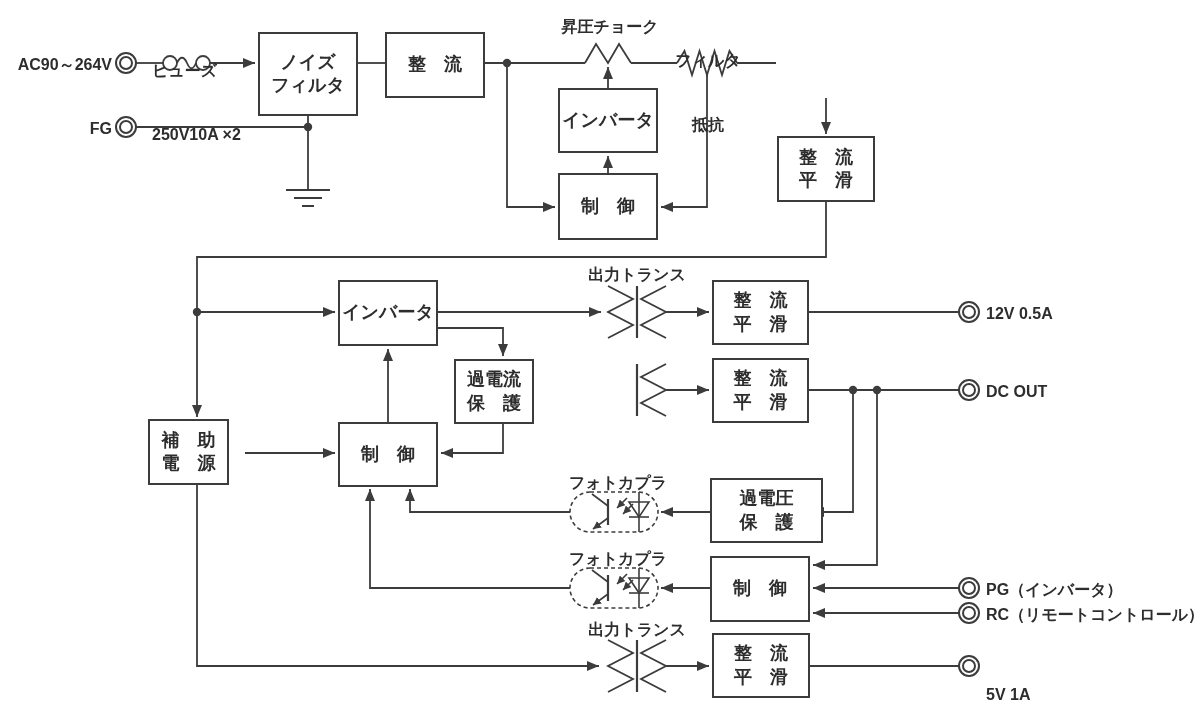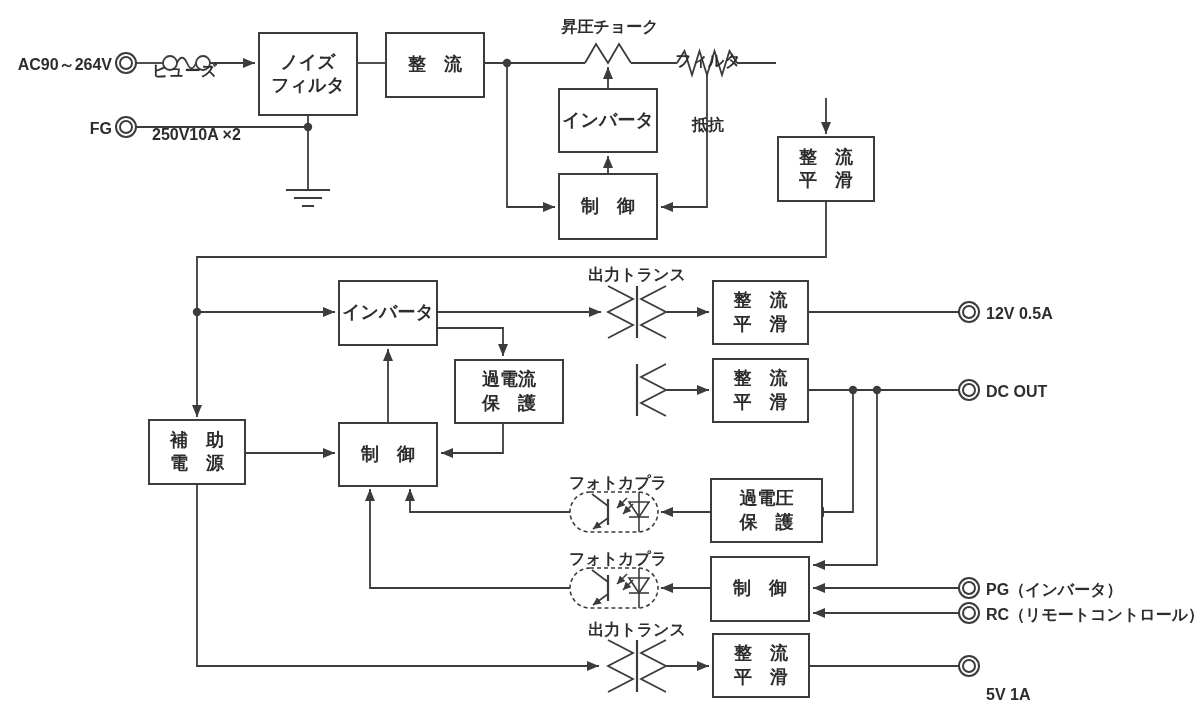--- a/index.html
+++ b/index.html
@@ -184,28 +184,28 @@
 </div>
 <div class="blk" style="left:558px;top:88px;width:100px;height:65px">
   <span>インバータ</span>
 </div>
 <div class="blk" style="left:558px;top:173px;width:100px;height:67px">
   <span>制　御</span>
 </div>
 <div class="blk" style="left:338px;top:280px;width:100px;height:66px">
   <span>インバータ</span>
 </div>
-<div class="blk" style="left:454px;top:359px;width:110px;height:65px">
+<div class="blk" style="left:454px;top:359px;width:80px;height:65px">
   <span>過電流</span>
   <span>保　護</span>
 </div>
 <div class="blk" style="left:338px;top:422px;width:100px;height:65px">
   <span>制　御</span>
 </div>
-<div class="blk" style="left:148px;top:419px;width:98px;height:66px">
+<div class="blk" style="left:148px;top:419px;width:81px;height:66px">
   <span>補　助</span>
   <span>電　源</span>
 </div>
 <div class="blk" style="left:712px;top:280px;width:97px;height:65px">
   <span>整　流</span>
   <span>平　滑</span>
 </div>
 <div class="blk" style="left:712px;top:358px;width:97px;height:65px">
   <span>整　流</span>
   <span>平　滑</span>

